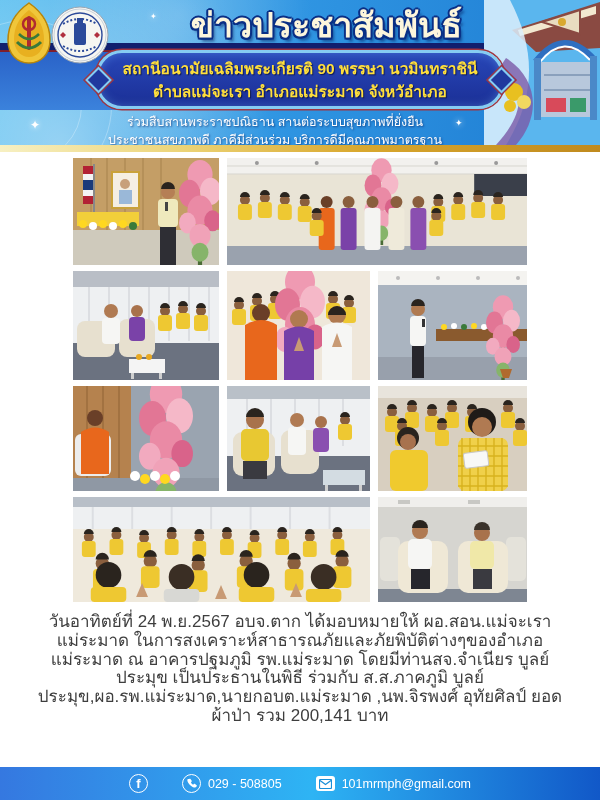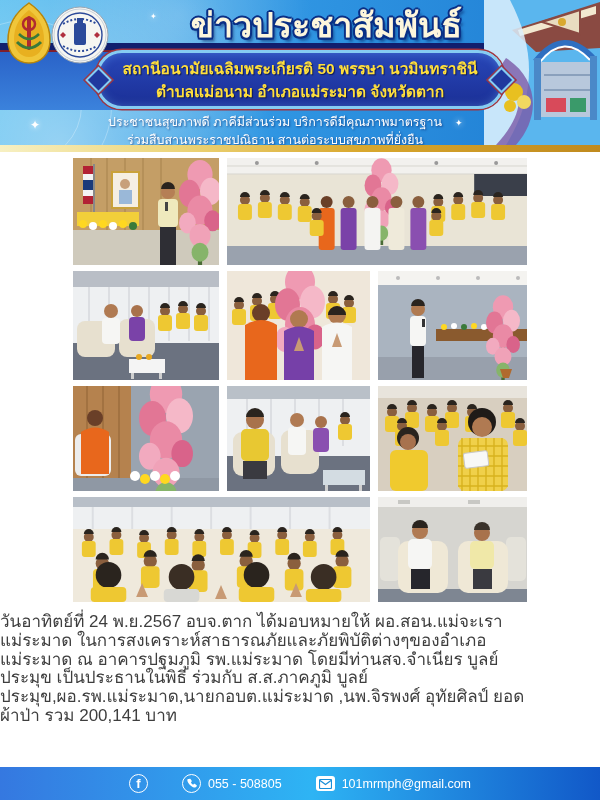--- a/index.html
+++ b/index.html
@@ -55,21 +55,21 @@
   
   .collage{width:455px;margin:6px auto 0 auto;display:grid;
       grid-template-columns:146px 143px 149px;
       grid-template-rows:107px 109px 105px 105px;gap:6px 8px;}
   .ph{overflow:hidden;background:#ddd;}
   .ph svg{display:block;width:100%;height:100%;}
   .span2a{grid-column:2 / span 2;}
   .span2b{grid-column:1 / span 2;}
 
   
-  .bodytxt{margin-top:11px;text-align:left;color:#3e3e3e;font-size:17px;
+  .bodytxt{margin-top:11px;text-align:center;color:#3e3e3e;font-size:17px;
       line-height:18.8px;font-weight:500;}
 
   
   .footer{position:absolute;left:0;bottom:0;width:600px;height:33px;
       background:linear-gradient(90deg,#3578e0,#2eb4f4 52%,#1158c8);
       display:flex;align-items:center;justify-content:center;gap:34px;
       color:#ffffff;font-size:12.5px;}
   .fitem{display:flex;align-items:center;gap:7px;}
   .cic{display:flex;align-items:center;justify-content:center;width:19px;height:19px;
       border:1.6px solid #fff;border-radius:50%;box-sizing:border-box;}
@@ -154,27 +154,27 @@
       <rect x="26" y="12" width="6" height="6" fill="#2c4a9a"></rect>
       <polygon points="9,29 12,26 15,29 12,32" fill="#b03040"></polygon>
       <polygon points="43,29 46,26 49,29 46,32" fill="#b03040"></polygon>
       <path d="M12 40 Q29 50 46 40" stroke="#2c4a9a" stroke-width="2" fill="none" stroke-dasharray="2 2"></path>
       <path d="M12 18 Q29 8 46 18" stroke="#2c4a9a" stroke-width="2" fill="none" stroke-dasharray="2 2"></path>
     </svg>
 
     <div class="title">ข่าวประชาสัมพันธ์</div>
 
     <div class="org-box">
-      <div class="org-line">สถานีอนามัยเฉลิมพระเกียรติ 50 พรรษา นวมินทราชินี</div>
-      <div class="org-line">ตำบลแม่อนาม อำเภอแม่ระมาด จังหวัดตาก</div>
+      <div class="org-line">สถานีอนามัยเฉลิมพระเกียรติ 90 พรรษา นวมินทราชินี</div>
+      <div class="org-line">ตำบลแม่จะเรา อำเภอแม่ระมาด จังหวัอำเภอ</div>
     </div>
 
     <div class="motto">
+      <div>ร่วมสืบสานพระราชปณิธาน  สานต่อระบบสุขภาพที่ยั่งยืน</div>
       <div>ประชาชนสุขภาพดี ภาคีมีส่วนร่วม  บริการดีมีคุณภาพมาตรฐาน</div>
-      <div>ร่วมสืบสานพระราชปณิธาน  สานต่อระบบสุขภาพที่ยั่งยืน</div>
     </div>
 
     <div class="gold-bar"></div>
   </div>
 
   <div class="collage">
 
     <div class="ph" aria-label="speaker in yellow shirt on stage with flag, royal portrait and money tree">
       <svg viewBox="0 0 146 107" preserveAspectRatio="none">
         <rect width="146" height="107" fill="#c49e66"></rect>
@@ -452,21 +452,21 @@
       <span class="cic">
         <span class="fglyph">f</span>
       </span>
     </div>
     <div class="fitem">
       <span class="cic">
         <svg width="11" height="11" viewBox="0 0 12 12">
           <path d="M3.4 1.1c.5-.5 1.3-.4 1.7.2l1 1.5c.3.5.2 1.1-.2 1.5l-.6.6c.5 1 1.4 1.9 2.4 2.4l.6-.6c.4-.4 1-.5 1.5-.2l1.5 1c.6.4.7 1.2.2 1.7l-.7.7c-.5.5-1.2.7-1.9.5-1.7-.5-3.3-1.5-4.6-2.8C3 6.3 2 4.7 1.5 3c-.2-.7 0-1.4.5-1.9z" fill="#ffffff"></path>
         </svg>
       </span>
-      <span>055 - 508805</span>
+      <span>029 - 508805</span>
     </div>
     <div class="fitem">
       <span class="sqic">
         <svg width="13" height="10" viewBox="0 0 13 10">
           <rect x="0.5" y="0.5" width="12" height="9" rx="1" fill="none" stroke="#1a8fd8" stroke-width="1.2"></rect>
           <path d="M1 1.5 L6.5 5.5 L12 1.5" fill="none" stroke="#1a8fd8" stroke-width="1.2"></path>
         </svg>
       </span>
       <span>101mrmph@gmail.com</span>
     </div>

